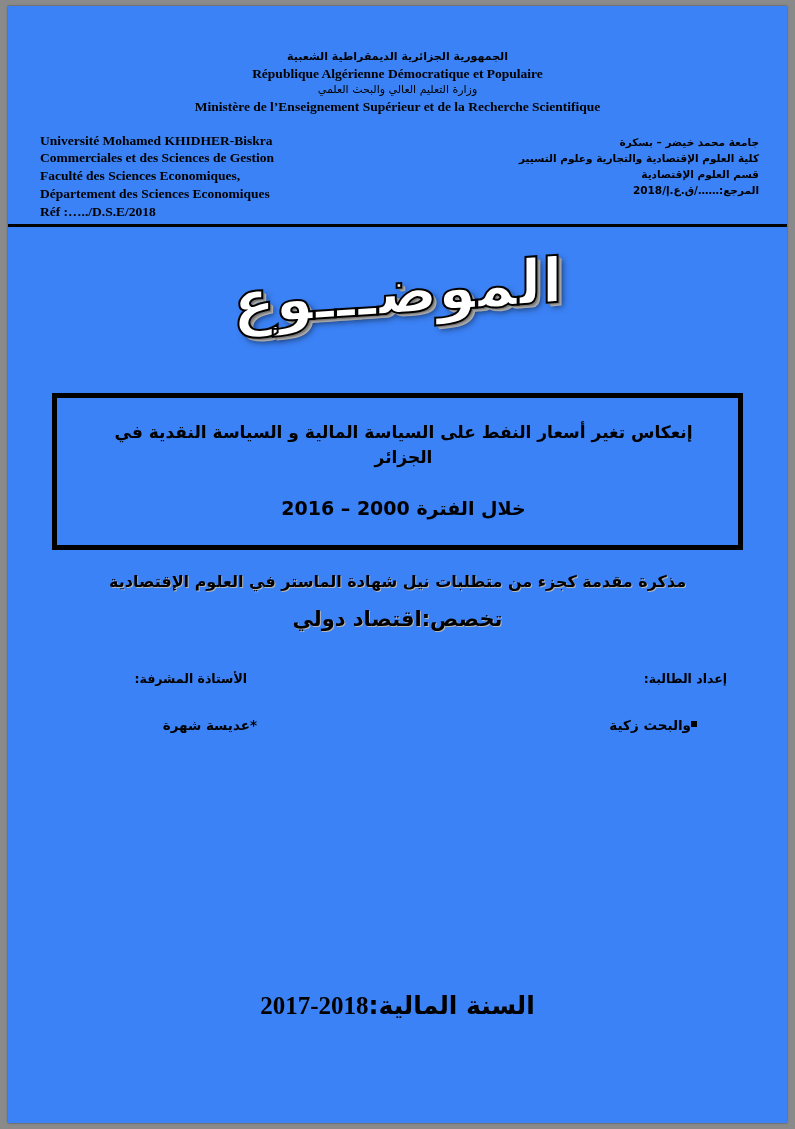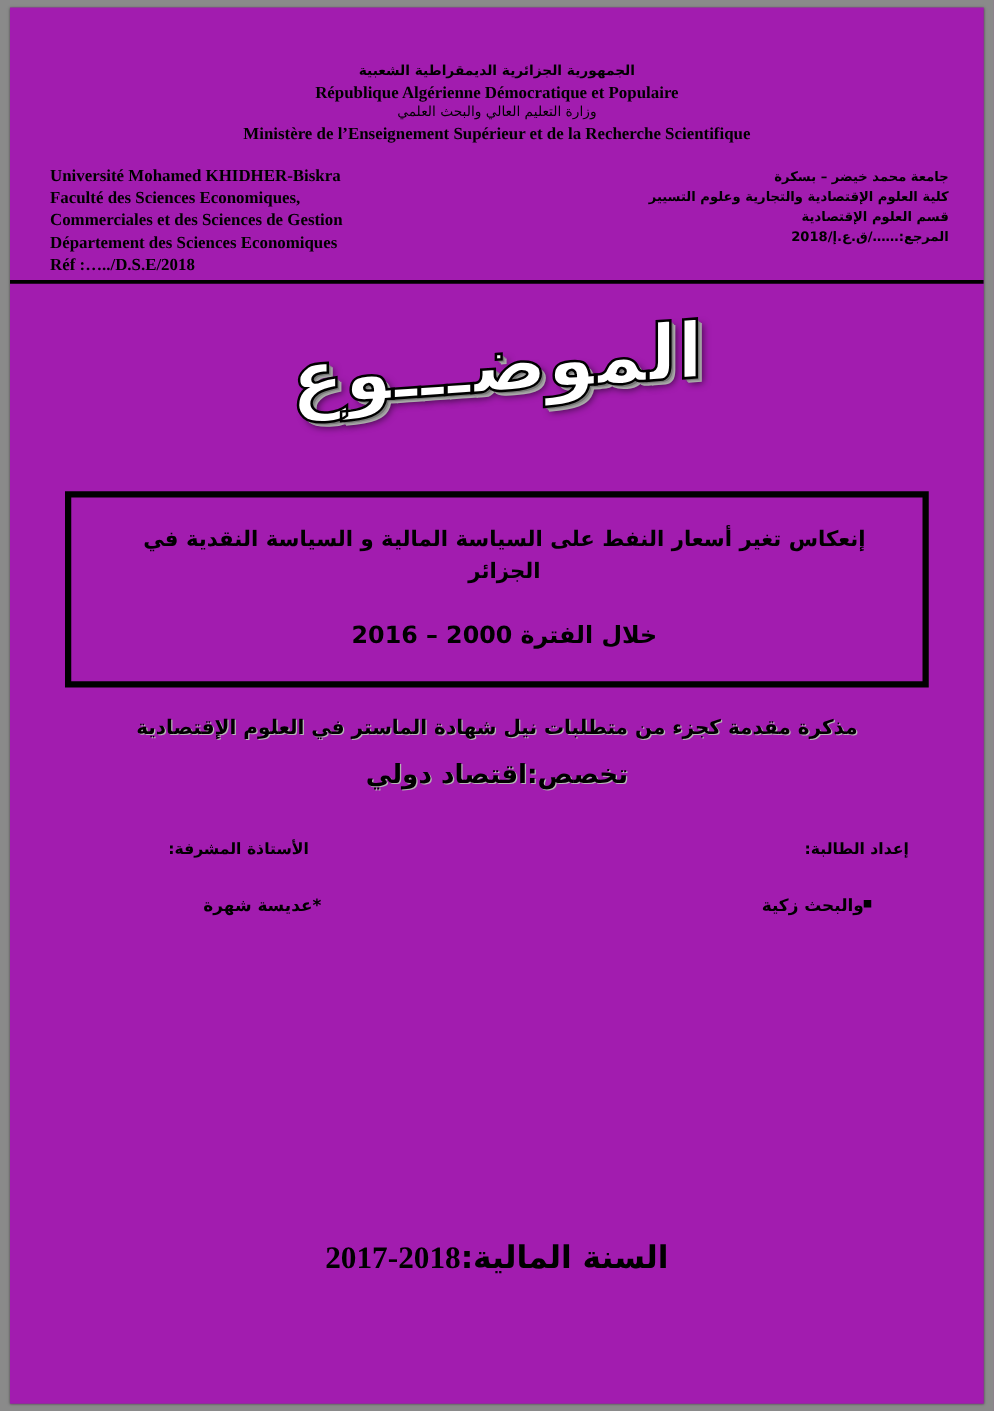--- a/index.html
+++ b/index.html
@@ -12,21 +12,21 @@
     height: 1129px;
     overflow: hidden;
     font-family: "Liberation Serif", serif;
   }
   .page {
     position: absolute;
     left: 8px;
     top: 6px;
     width: 779px;
     height: 1117px;
-    background: #a21caf;
+    background: #3b82f6;
     box-shadow: 0 0 2px rgba(0,0,0,.5);
     overflow: hidden;
   }
 
   
   .header-center {
     text-align: center;
     margin-top: 44px;
     line-height: 1.32;
     color: #000;
@@ -238,22 +238,22 @@
   <div class="header-center">
     <div class="hdr-ar1">الجمهورية الجزائرية الديمقراطية الشعبية</div>
     <div class="hdr-fr1">République Algérienne Démocratique et Populaire</div>
     <div class="hdr-ar2">وزارة التعليم العالي والبحث العلمي</div>
     <div class="hdr-fr2">Ministère de l’Enseignement Supérieur et de la Recherche Scientifique</div>
   </div>
 
   <div class="ident-row">
     <div class="ident-left">
       <div>Université Mohamed KHIDHER-Biskra</div>
+      <div>Commerciales et des Sciences  de Gestion</div>
       <div>Faculté des Sciences Economiques,</div>
-      <div>Commerciales et des Sciences  de Gestion</div>
       <div>Département des Sciences Economiques</div>
       <div>Réf :…../D.S.E/2018</div>
     </div>
     <div class="ident-right">
       <div>جامعة محمد خيضر – بسكرة</div>
       <div>كلية العلوم الإقتصادية والتجارية وعلوم التسيير</div>
       <div>قسم العلوم الإقتصادية</div>
       <div class="line-ltr">المرجع:……/ق.ع.إ/2018</div>
     </div>
   </div>

